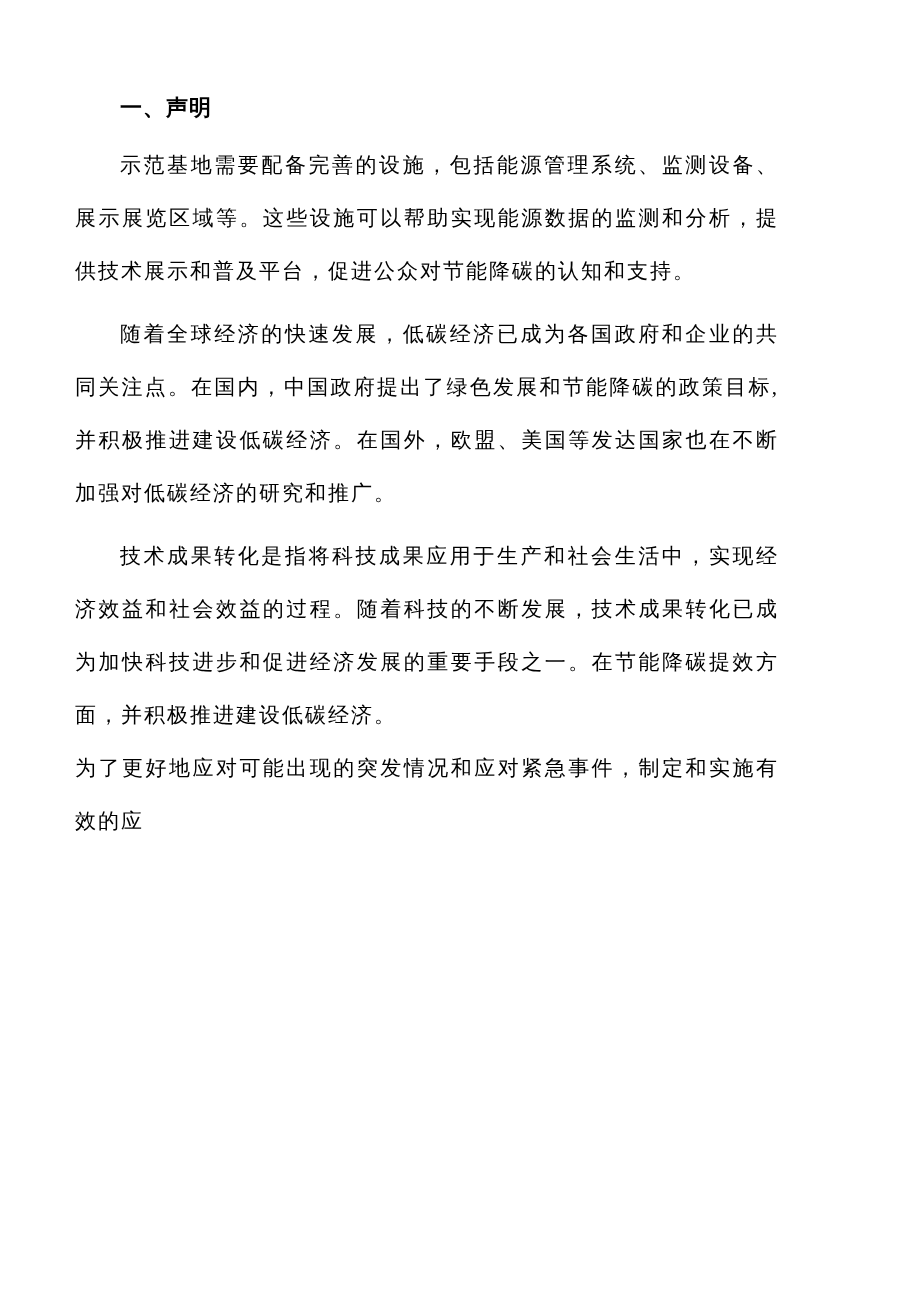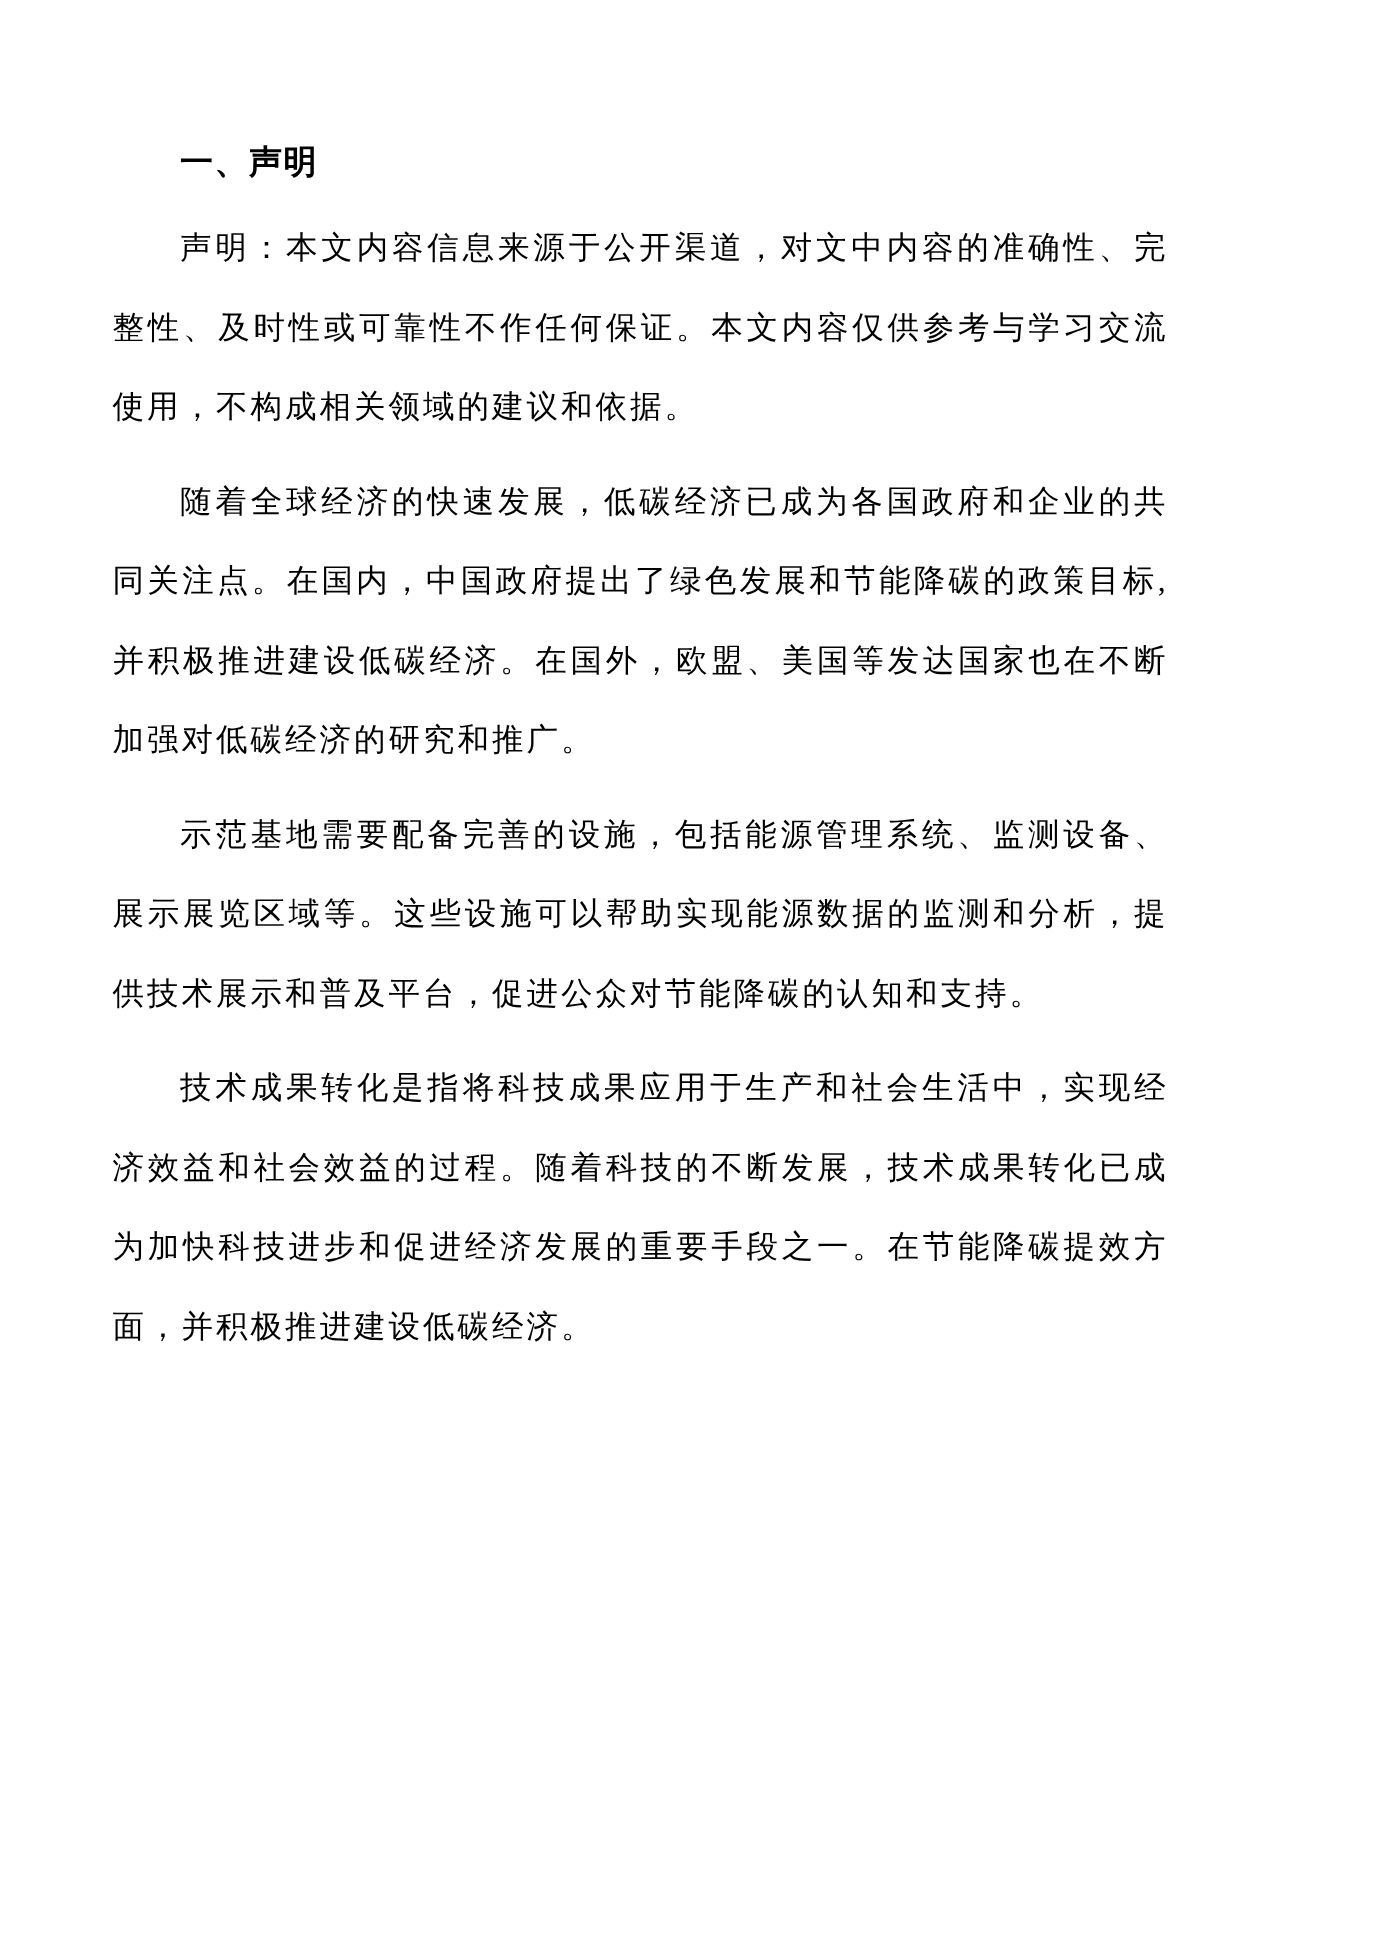--- a/index.html
+++ b/index.html
@@ -41,18 +41,18 @@
     text-indent: 0;
     margin-top: -10px; 
   }
 </style>
 </head>
 <body>
 
 <div class="page">
   <h2 class="heading">一、声明</h2>
   <div id="paragraph-container">
-      <p class="para">声明：本文内容信息来源于公开渠道，对文中内容的准确性、完整性、及时性或可靠性不作任何保证。本文内容仅供参考与学习交流使用，不构成相关领域的建议和依据。</p>
+      <p class="para">示范基地需要配备完善的设施，包括能源管理系统、监测设备、展示展览区域等。这些设施可以帮助实现能源数据的监测和分析，提供技术展示和普及平台，促进公众对节能降碳的认知和支持。</p>
       <p class="para">随着全球经济的快速发展，低碳经济已成为各国政府和企业的共同关注点。在国内，中国政府提出了绿色发展和节能降碳的政策目标,并积极推进建设低碳经济。在国外，欧盟、美国等发达国家也在不断加强对低碳经济的研究和推广。</p>
-      <p class="para">示范基地需要配备完善的设施，包括能源管理系统、监测设备、展示展览区域等。这些设施可以帮助实现能源数据的监测和分析，提供技术展示和普及平台，促进公众对节能降碳的认知和支持。</p>
       <p class="para">技术成果转化是指将科技成果应用于生产和社会生活中，实现经济效益和社会效益的过程。随着科技的不断发展，技术成果转化已成为加快科技进步和促进经济发展的重要手段之一。在节能降碳提效方面，并积极推进建设低碳经济。</p>
+      <p class="para no-indent">为了更好地应对可能出现的突发情况和应对紧急事件，制定和实施有效的应</p>
     </div>
 </div>
 
 </body></html>

